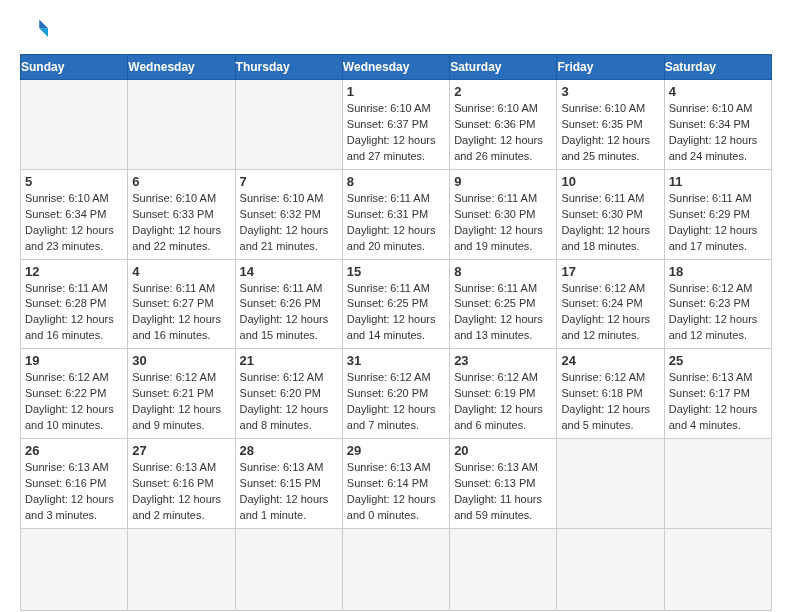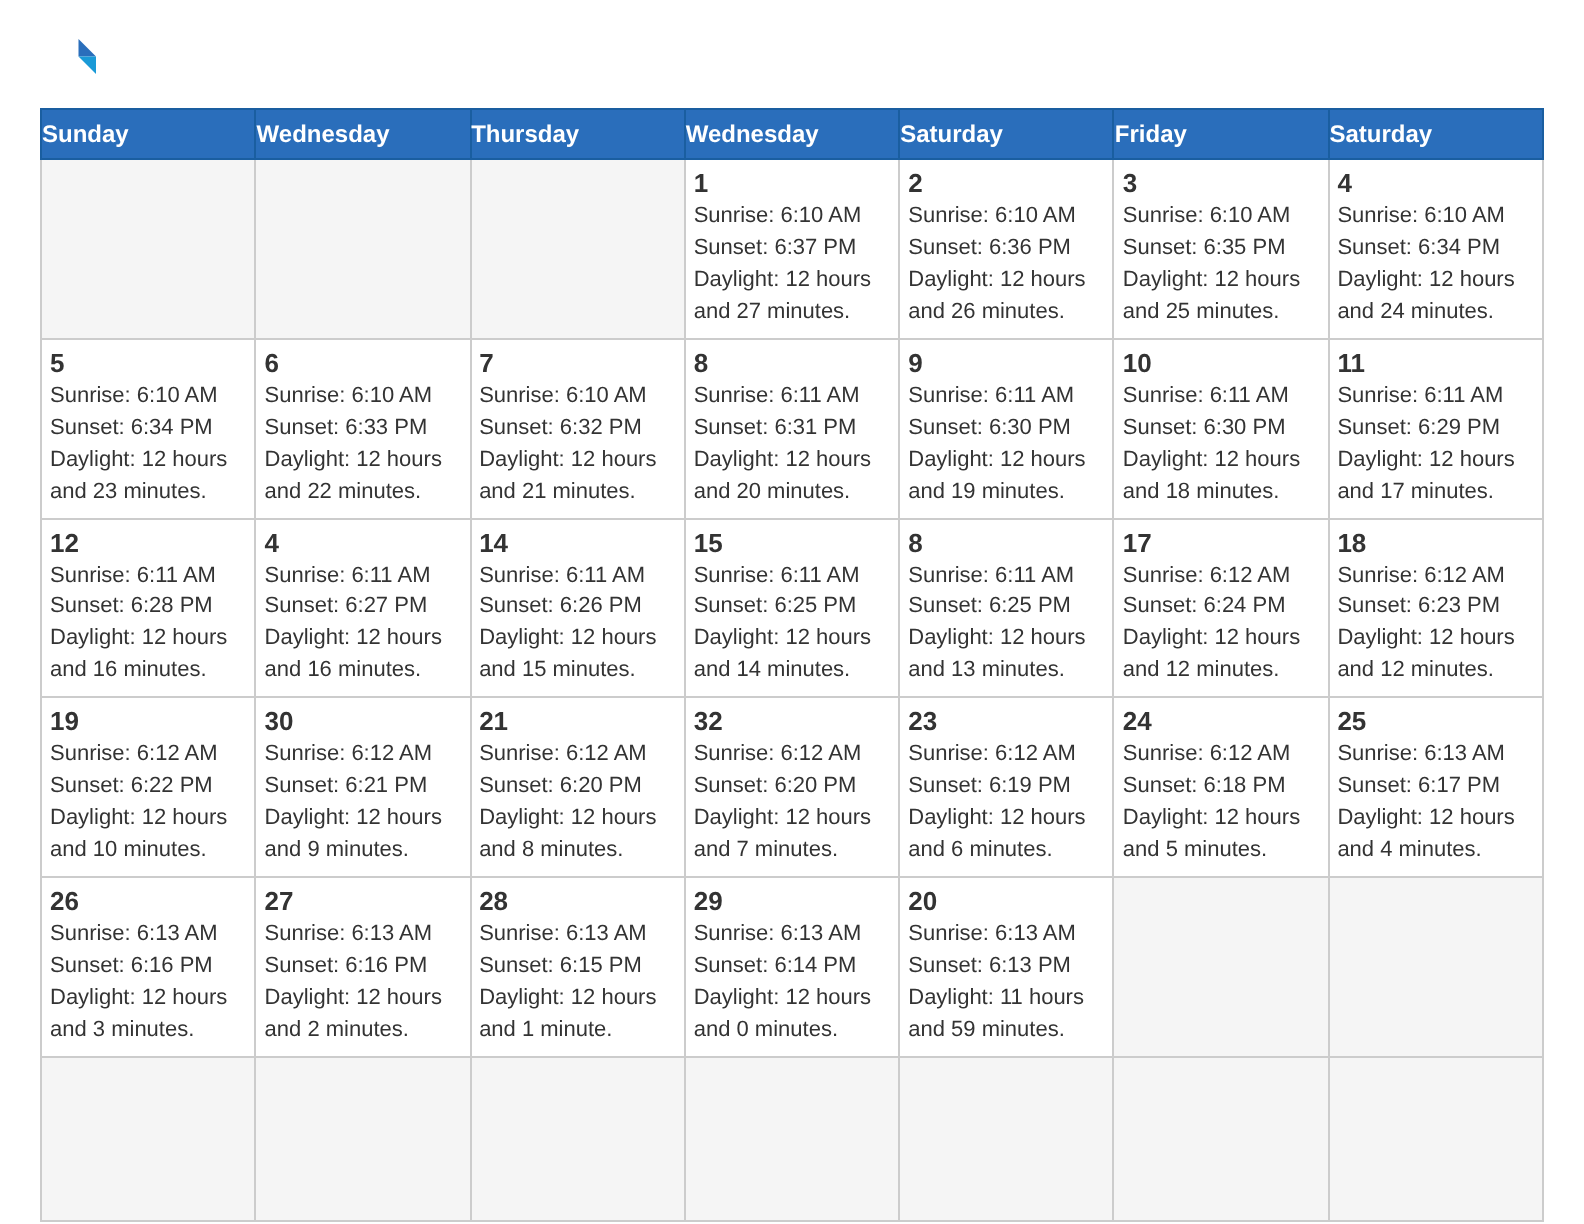--- a/index.html
+++ b/index.html
@@ -272,21 +272,21 @@
 and 9 minutes.</div>
           </td>
           <td>
             <span class="day-num">21</span>
             <div class="day-info" style="white-space: pre-line;">Sunrise: 6:12 AM
 Sunset: 6:20 PM
 Daylight: 12 hours
 and 8 minutes.</div>
           </td>
           <td>
-            <span class="day-num">32</span>
+            <span class="day-num">31</span>
             <div class="day-info" style="white-space: pre-line;">Sunrise: 6:12 AM
 Sunset: 6:20 PM
 Daylight: 12 hours
 and 7 minutes.</div>
           </td>
           <td>
             <span class="day-num">23</span>
             <div class="day-info" style="white-space: pre-line;">Sunrise: 6:12 AM
 Sunset: 6:19 PM
 Daylight: 12 hours

